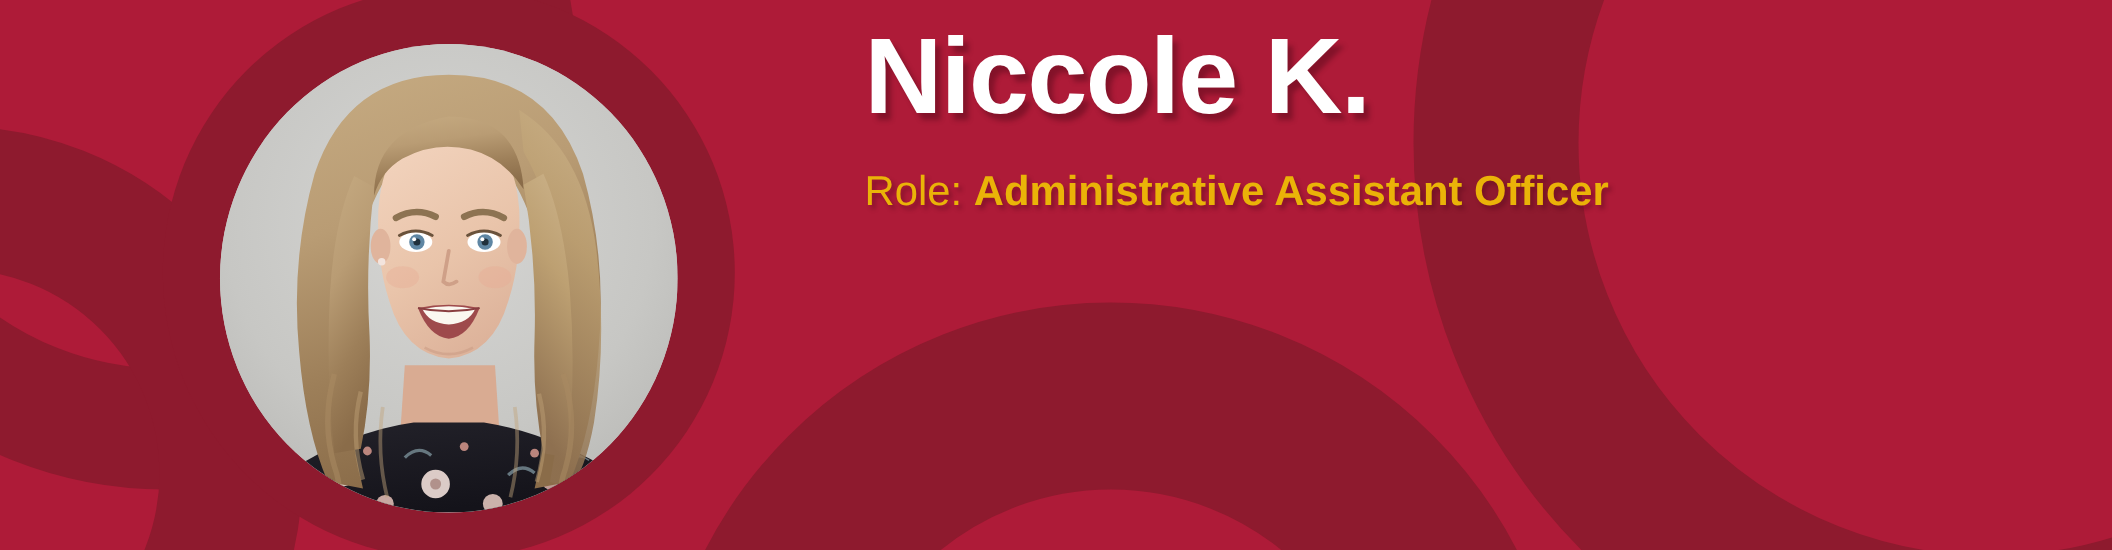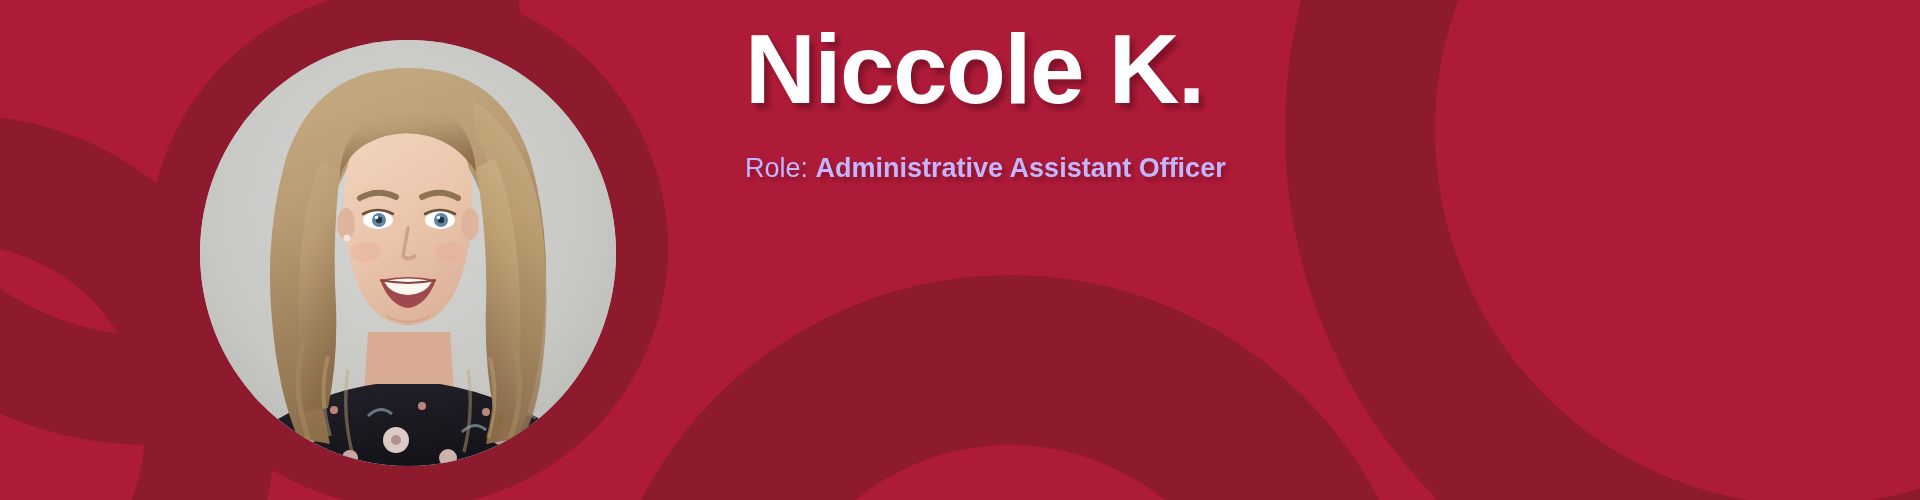--- a/index.html
+++ b/index.html
@@ -59,21 +59,21 @@
     left: 0;
     top: 0;
     width: 416px;
     height: 426px;
     display: block;
   }
 
   
   .text-block {
     position: absolute;
-    left: 745px;
+    left: 786px;
     top: 0;
     width: 1100px;
     height: 500px;
   }
 
   .person-name {
     position: absolute;
     left: 0;
     top: 18px;
     margin: 0;
@@ -83,23 +83,23 @@
     color: #ffffff;
     letter-spacing: -1.5px;
     text-shadow: 5px 6px 5px rgba(80, 8, 24, 0.45);
     white-space: nowrap;
   }
 
   .detail-line {
     position: absolute;
     left: 0;
     margin: 0;
-    font-size: 27px;
+    font-size: 38px;
     line-height: 1.2;
-    color: #c4b5fd;
+    color: #eab308;
     font-weight: normal;
     white-space: nowrap;
     text-shadow: 3px 4px 4px rgba(80, 8, 24, 0.40);
   }
 
   .detail-line.line-role { top: 152px; }
   .detail-line.line-tenure { top: 208px; }
 
   .detail-label { font-weight: normal; }
   .detail-value { font-weight: bold; }

